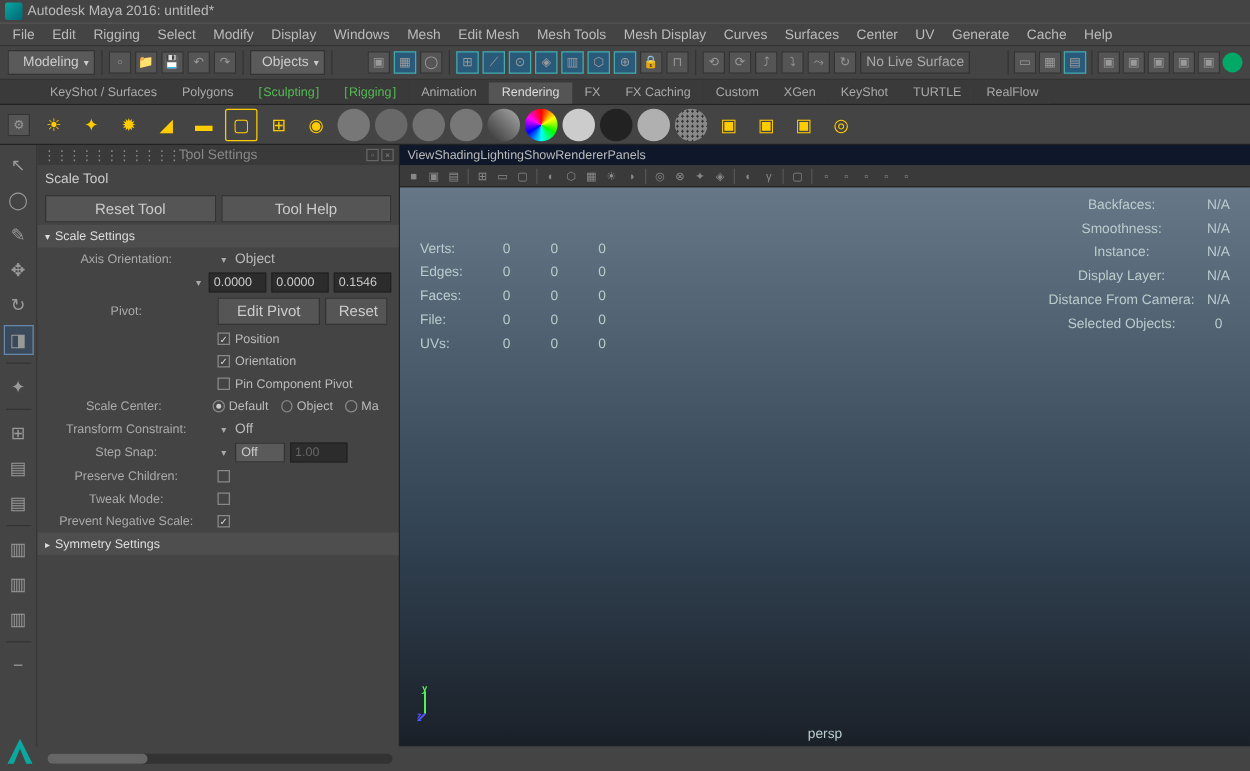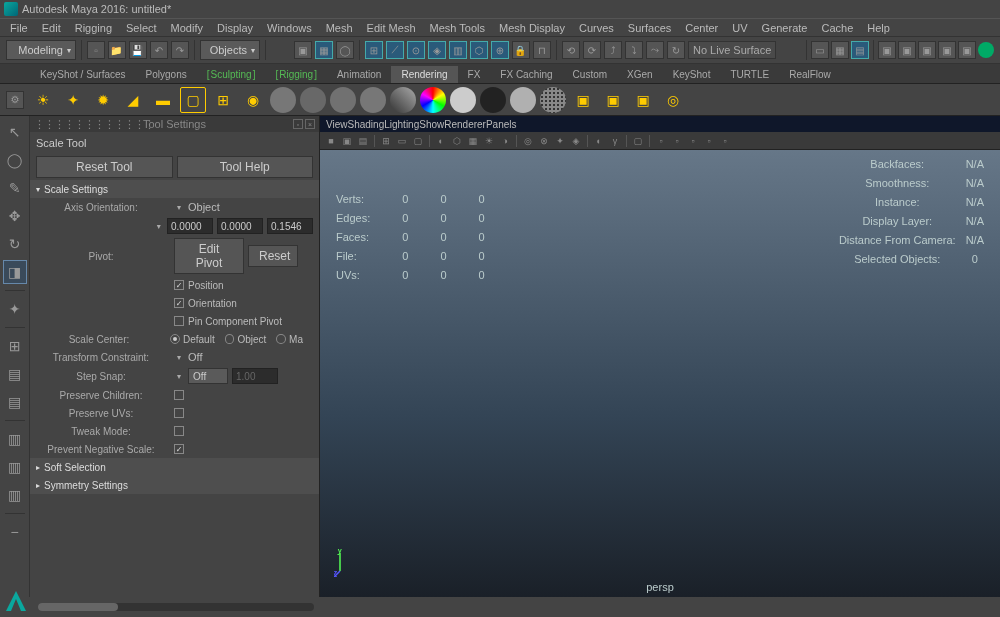--- a/index.html
+++ b/index.html
@@ -274,21 +274,21 @@
     </div>
     <div class="form-row">
       <div class="form-lbl"></div>
       <span class="tri-down">▾</span>
       <input class="num-input" value="0.0000" style="">
       <input class="num-input" style="margin-left: 4px;" value="0.0000">
       <input class="num-input" style="margin-left: 4px;" value="0.1546">
     </div>
     <div class="form-row">
       <div class="form-lbl">Pivot:</div>
-      <div class="btn" style="width:70px;text-align:center">Edit Pivot</div>
+      <div class="btn" style="width:82px;text-align:center">Edit Pivot</div>
       <div class="btn" style="width:50px;text-align:center;margin-left:4px">Reset</div>
     </div>
     <div class="form-row">
         <div class="form-lbl"></div>
         <span class="check">✓</span>
         <span class="check-lbl">Position</span>
       </div>
     <div class="form-row">
         <div class="form-lbl"></div>
         <span class="check">✓</span>
@@ -317,33 +317,28 @@
       <div class="form-lbl">Step Snap:</div>
       <span class="tri-down">▾</span>
       <div class="dd-small">Off</div>
       <input class="num-input" style="margin-left: 4px; color: rgb(102, 102, 102);" disabled="" value="1.00">
     </div>
     <div class="form-row">
         <div class="form-lbl">Preserve Children:</div>
         <span class="check"></span>
       </div>
     <div class="form-row">
-        <div class="form-lbl">Preserve UVs:</div>
-        <span class="check"></span>
-      </div>
-    <div class="form-row">
         <div class="form-lbl">Tweak Mode:</div>
         <span class="check"></span>
       </div>
     <div class="form-row">
         <div class="form-lbl">Prevent Negative Scale:</div>
         <span class="check">✓</span>
       </div>
 
-    <div class="section-hdr collapsed">Soft Selection</div>
     <div class="section-hdr collapsed">Symmetry Settings</div>
   </div>
 
   <div class="viewport-container">
     <div class="vp-menu">
       <span>View</span>
       <span>Shading</span>
       <span>Lighting</span>
       <span>Show</span>
       <span>Renderer</span>

